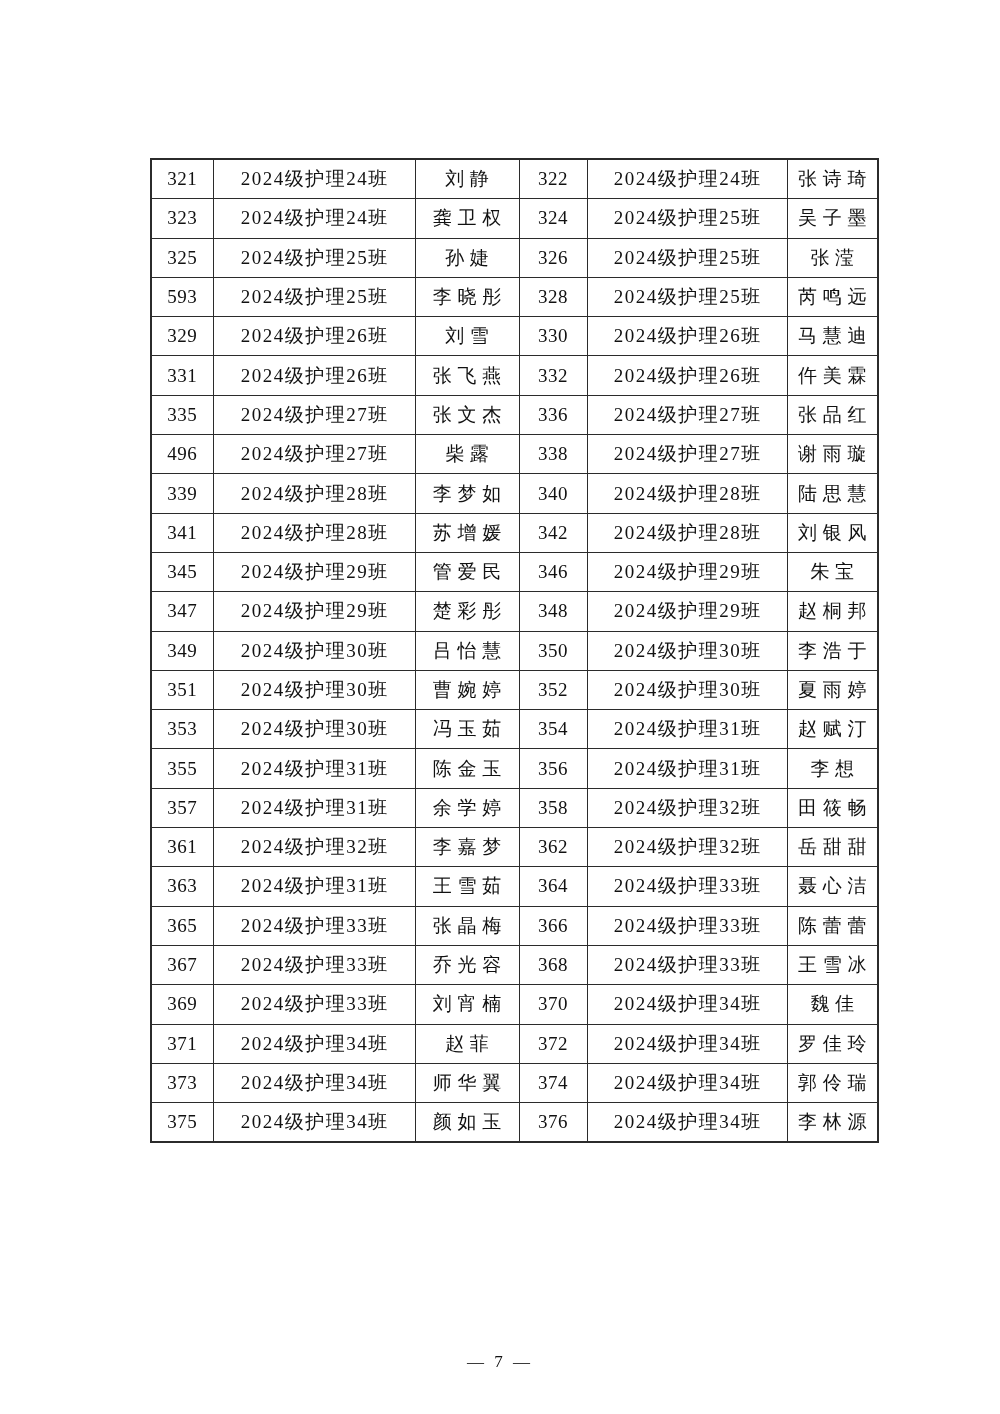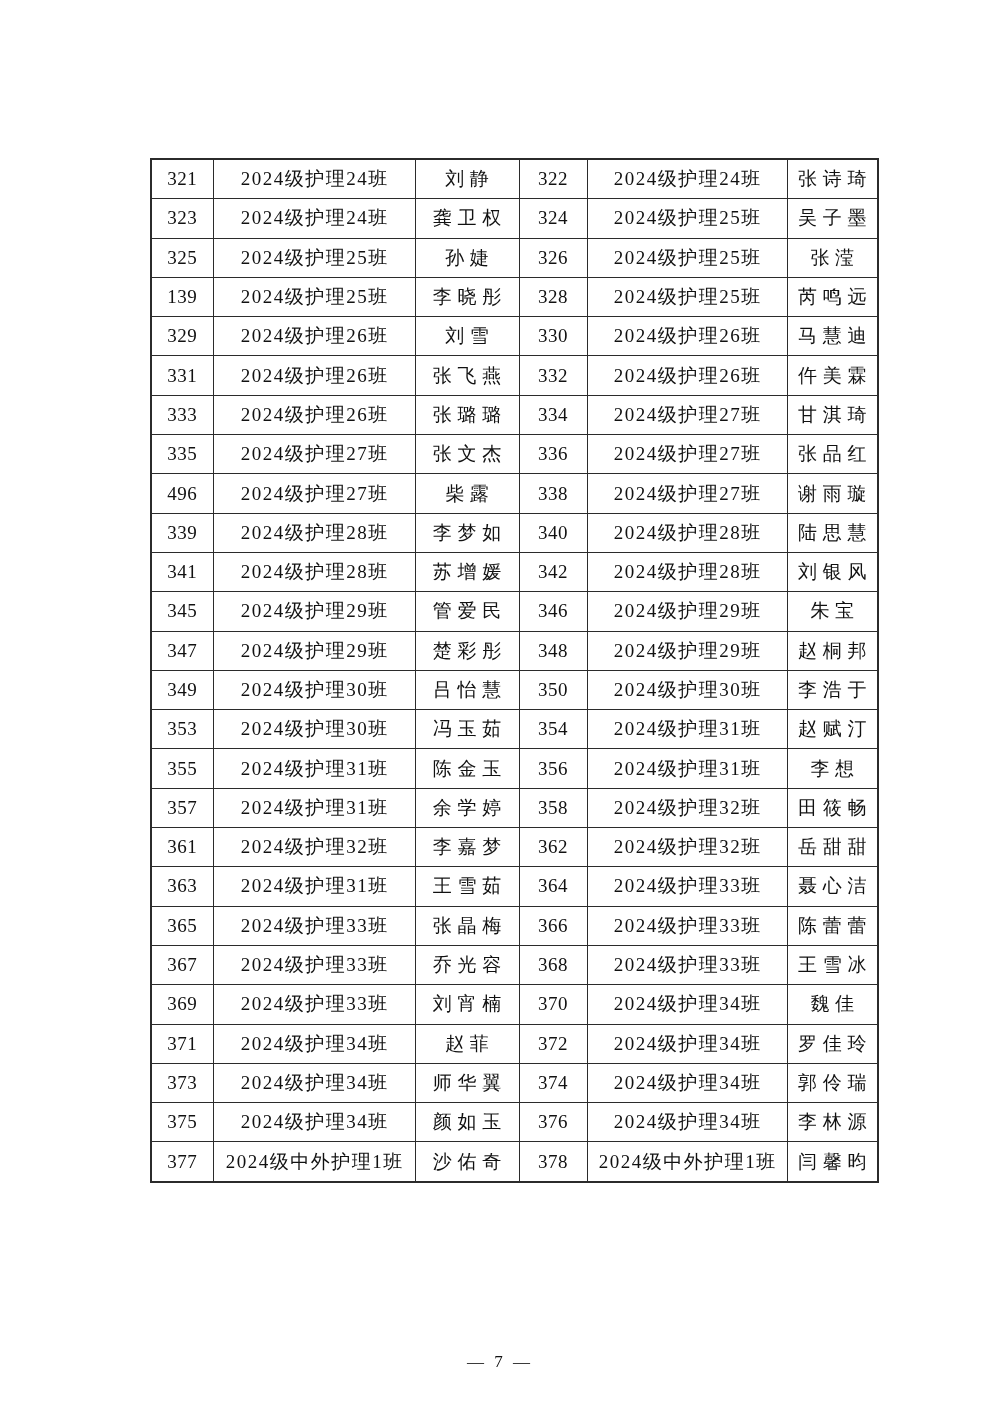--- a/index.html
+++ b/index.html
@@ -91,21 +91,21 @@
         </tr>
         <tr>
           <td class="num-cell">325</td>
           <td class="class-cell">2024级护理25班</td>
           <td class="name-cell">孙婕</td>
           <td class="num-cell">326</td>
           <td class="class-cell">2024级护理25班</td>
           <td class="name-cell">张滢</td>
         </tr>
         <tr>
-          <td class="num-cell">139</td>
+          <td class="num-cell">593</td>
           <td class="class-cell">2024级护理25班</td>
           <td class="name-cell">李晓彤</td>
           <td class="num-cell">328</td>
           <td class="class-cell">2024级护理25班</td>
           <td class="name-cell">芮鸣远</td>
         </tr>
         <tr>
           <td class="num-cell">329</td>
           <td class="class-cell">2024级护理26班</td>
           <td class="name-cell">刘雪</td>
@@ -115,28 +115,20 @@
         </tr>
         <tr>
           <td class="num-cell">331</td>
           <td class="class-cell">2024级护理26班</td>
           <td class="name-cell">张飞燕</td>
           <td class="num-cell">332</td>
           <td class="class-cell">2024级护理26班</td>
           <td class="name-cell">仵美霖</td>
         </tr>
         <tr>
-          <td class="num-cell">333</td>
-          <td class="class-cell">2024级护理26班</td>
-          <td class="name-cell">张璐璐</td>
-          <td class="num-cell">334</td>
-          <td class="class-cell">2024级护理27班</td>
-          <td class="name-cell">甘淇琦</td>
-        </tr>
-        <tr>
           <td class="num-cell">335</td>
           <td class="class-cell">2024级护理27班</td>
           <td class="name-cell">张文杰</td>
           <td class="num-cell">336</td>
           <td class="class-cell">2024级护理27班</td>
           <td class="name-cell">张品红</td>
         </tr>
         <tr>
           <td class="num-cell">496</td>
           <td class="class-cell">2024级护理27班</td>
@@ -177,20 +169,28 @@
           <td class="class-cell">2024级护理29班</td>
           <td class="name-cell">赵桐邦</td>
         </tr>
         <tr>
           <td class="num-cell">349</td>
           <td class="class-cell">2024级护理30班</td>
           <td class="name-cell">吕怡慧</td>
           <td class="num-cell">350</td>
           <td class="class-cell">2024级护理30班</td>
           <td class="name-cell">李浩于</td>
+        </tr>
+        <tr>
+          <td class="num-cell">351</td>
+          <td class="class-cell">2024级护理30班</td>
+          <td class="name-cell">曹婉婷</td>
+          <td class="num-cell">352</td>
+          <td class="class-cell">2024级护理30班</td>
+          <td class="name-cell">夏雨婷</td>
         </tr>
         <tr>
           <td class="num-cell">353</td>
           <td class="class-cell">2024级护理30班</td>
           <td class="name-cell">冯玉茹</td>
           <td class="num-cell">354</td>
           <td class="class-cell">2024级护理31班</td>
           <td class="name-cell">赵赋汀</td>
         </tr>
         <tr>
@@ -266,26 +266,18 @@
           <td class="name-cell">郭伶瑞</td>
         </tr>
         <tr>
           <td class="num-cell">375</td>
           <td class="class-cell">2024级护理34班</td>
           <td class="name-cell">颜如玉</td>
           <td class="num-cell">376</td>
           <td class="class-cell">2024级护理34班</td>
           <td class="name-cell">李林源</td>
         </tr>
-        <tr>
-          <td class="num-cell">377</td>
-          <td class="class-cell">2024级中外护理1班</td>
-          <td class="name-cell">沙佑奇</td>
-          <td class="num-cell">378</td>
-          <td class="class-cell">2024级中外护理1班</td>
-          <td class="name-cell">闫馨昀</td>
-        </tr>
       </tbody>
   </table>
 
   <div class="footer">— 7 —</div>
 
 </div>
 
 </body></html>

